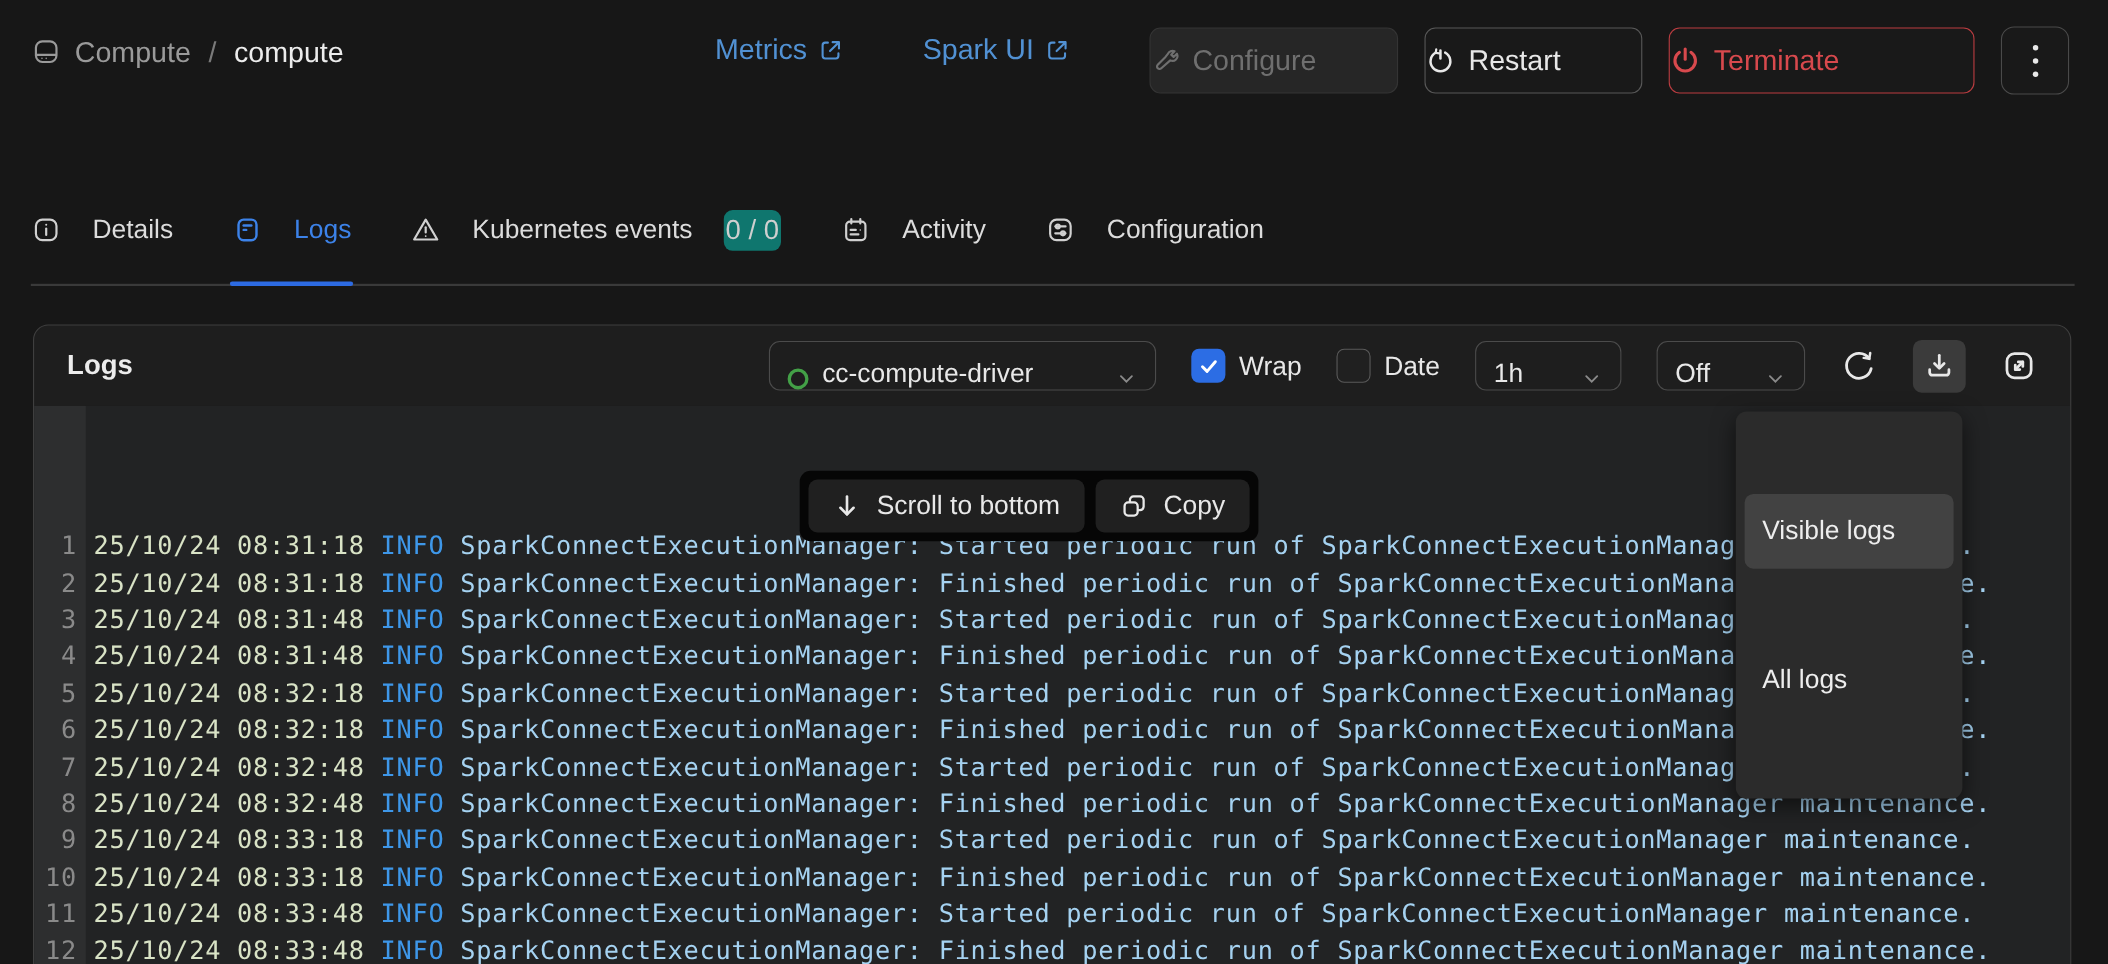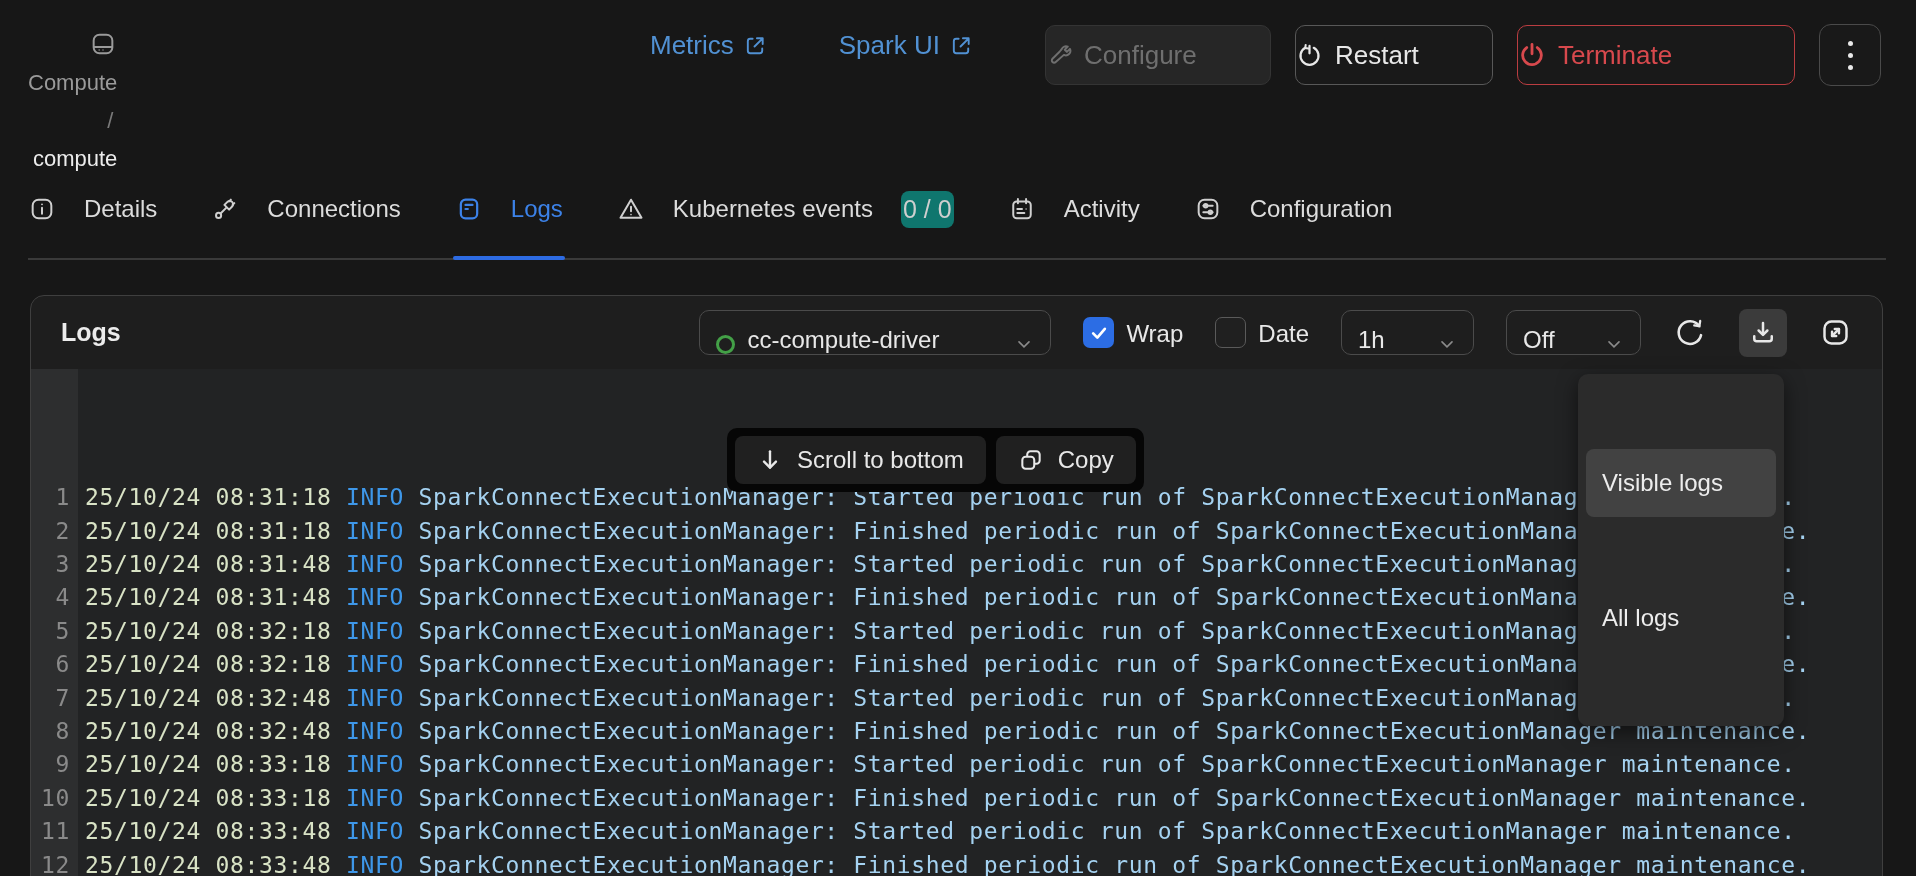--- a/index.html
+++ b/index.html
@@ -1,20 +1,20 @@
 <!DOCTYPE html>
 <html><head>
 <meta charset="utf-8">
 <style>
   * { margin:0; padding:0; box-sizing:border-box; }
   html,body { width:1916px; height:876px; overflow:hidden; background:#171717;
     font-family:"Liberation Sans", sans-serif; color:#e6e6e6; }
 
   
-  .breadcrumb { position:absolute; left:28px; top:30px; height:34px; display:flex; align-items:flex-end; gap:12px; font-size:22px;flex-direction:column; }
+  .breadcrumb { position:absolute; left:28px; top:30px; height:34px; display:flex; align-items:center; gap:12px; font-size:26px; }
   .breadcrumb .crumb-muted { color:#9a9a9a; }
   .breadcrumb .crumb-sep { color:#7a7a7a; margin:0 4px; }
   .breadcrumb .crumb-current { color:#ececec; }
   .icon { display:inline-flex; align-items:center; justify-content:center; }
   .icon svg { display:block; }
 
   .top-links { position:absolute; left:650px; top:30px; display:flex; gap:72px; align-items:flex-start; height:36px; }
   .top-link { display:flex; align-items:center; gap:10px; font-size:26px; color:#5191d3; cursor:pointer; }
 
   .top-actions { position:absolute; left:1045px; top:24px; display:flex; gap:24px; align-items:center; }
@@ -166,31 +166,20 @@
   <div class="tab">
     <span class="icon ticon">
       <svg width="28" height="28" viewBox="0 0 24 24" fill="none" stroke="currentColor" stroke-width="1.7" stroke-linecap="round">
         <rect x="4" y="4" width="16" height="16" rx="5"></rect>
         <path d="M12 11 V16"></path>
           <circle cx="12" cy="8" r="0.8" fill="currentColor" stroke="none"></circle>
       </svg>
     </span>
     <span>Details</span>
   </div>
-  <div class="tab">
-    <span class="icon ticon">
-      <svg width="28" height="28" viewBox="0 0 24 24" fill="none" stroke="currentColor" stroke-width="1.7" stroke-linecap="round" stroke-linejoin="round">
-        <circle cx="6.5" cy="17.5" r="2.2"></circle>
-        <path d="M8.2 15.8 L13 11"></path>
-        <path d="M11.5 8.5 l4 4 l2.6 -2.6 a2.8 2.8 0 0 0 -4 -4 Z"></path>
-        <path d="M15.5 5.5 L17 4 M18.5 8.5 L20 7"></path>
-      </svg>
-    </span>
-    <span>Connections</span>
-  </div>
   <div class="tab active">
     <span class="icon ticon">
       <svg width="28" height="28" viewBox="0 0 24 24" fill="none" stroke="currentColor" stroke-width="1.9" stroke-linecap="round">
         <rect x="5" y="4" width="14" height="16" rx="4"></rect>
         <path d="M9 8.5 H15"></path>
           <path d="M9 12 H11"></path>
       </svg>
     </span>
     <span>Logs</span>
   </div>

